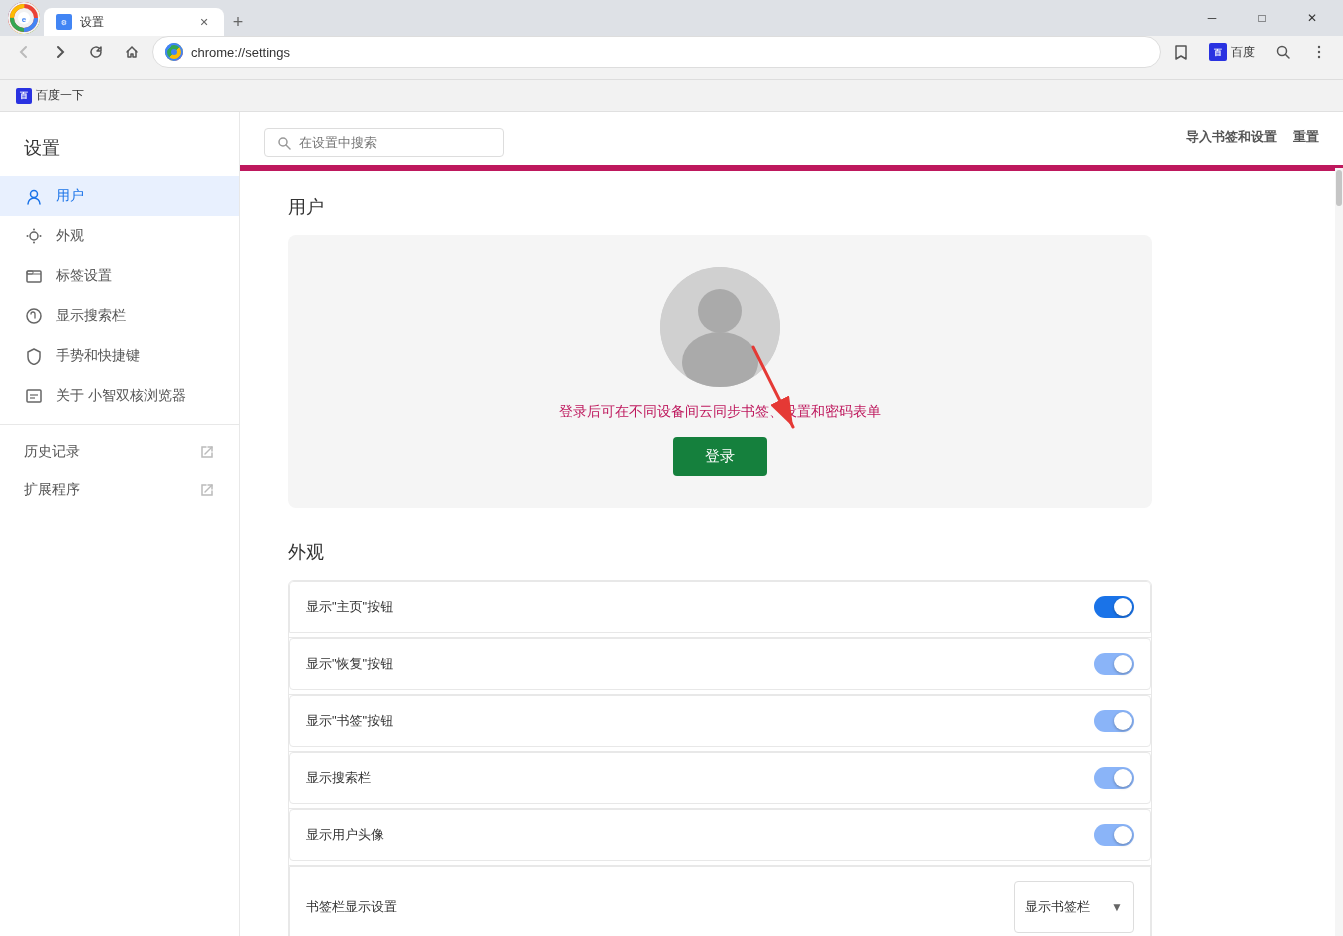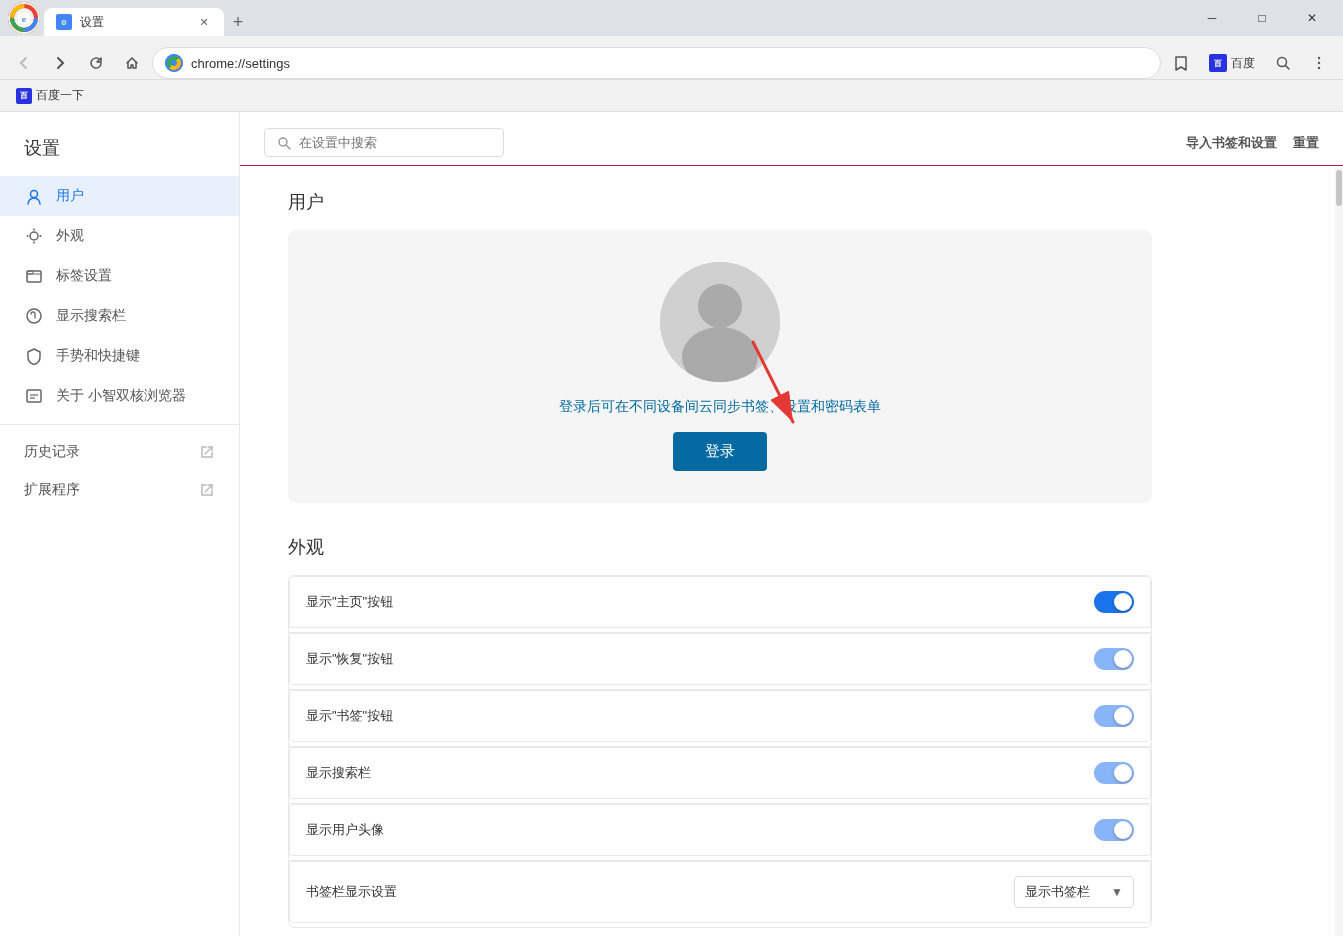--- a/index.html
+++ b/index.html
@@ -15,21 +15,21 @@
     .tab-bar { display: flex; align-items: flex-end; flex: 1; height: 100%; }
     .tab { display: flex; align-items: center; background: #fff; border-radius: 8px 8px 0 0; padding: 6px 12px; height: 28px; gap: 8px; min-width: 180px; max-width: 240px; }
     .tab-icon { width: 16px; height: 16px; background: #4285f4; border-radius: 2px; display: flex; align-items: center; justify-content: center; }
     .tab-title { font-size: 12px; color: #333; flex: 1; white-space: nowrap; overflow: hidden; text-overflow: ellipsis; }
     .tab-close { width: 16px; height: 16px; border-radius: 50%; display: flex; align-items: center; justify-content: center; cursor: pointer; font-size: 11px; color: #666; }
     .tab-new { width: 28px; height: 28px; display: flex; align-items: center; justify-content: center; cursor: pointer; color: #666; font-size: 18px; border-radius: 50%; }
     .window-controls { display: flex; align-items: center; gap: 4px; margin-left: auto; }
     .win-btn { width: 46px; height: 28px; display: flex; align-items: center; justify-content: center; cursor: pointer; font-size: 12px; color: #333; }
 
     
-    .nav-bar { height: 44px; background: #f2f2f2; display: flex; align-items: flex-end; padding: 0 8px; gap: 4px; border-bottom: 1px solid #ddd; }
+    .nav-bar { height: 44px; background: #f2f2f2; display: flex; align-items: flex-start; padding: 0 8px; gap: 4px; border-bottom: 1px solid #ddd; }
     .nav-btn { width: 32px; height: 32px; border-radius: 50%; display: flex; align-items: center; justify-content: center; cursor: pointer; color: #555; font-size: 14px; border: none; background: transparent; }
     .nav-btn.disabled { color: #bbb; cursor: default; }
     .address-bar { flex: 1; height: 32px; border-radius: 20px; background: #fff; border: 1px solid #ddd; display: flex; align-items: center; padding: 0 12px; gap: 8px; font-size: 13px; color: #333; }
     .address-icon { width: 18px; height: 18px; border-radius: 50%; background: linear-gradient(135deg, #4285f4 25%, #34a853 25%, #34a853 50%, #fbbc05 50%, #fbbc05 75%, #ea4335 75%); }
     .address-text { flex: 1; color: #333; font-size: 13px; }
     .nav-right { display: flex; align-items: center; gap: 4px; }
     .baidu-btn { display: flex; align-items: center; gap: 4px; padding: 4px 8px; border-radius: 4px; cursor: pointer; font-size: 12px; color: #333; }
     .baidu-icon { width: 18px; height: 18px; background: #2932e1; border-radius: 2px; display: flex; align-items: center; justify-content: center; color: white; font-size: 10px; font-weight: bold; }
 
     
@@ -47,56 +47,56 @@
     .sidebar-item.active { color: #1a73e8; background: #e8f0fe; }
     .sidebar-icon { width: 20px; height: 20px; display: flex; align-items: center; justify-content: center; color: #666; font-size: 16px; flex-shrink: 0; }
     .sidebar-item.active .sidebar-icon { color: #1a73e8; }
     .sidebar-divider { height: 1px; background: #e8e8e8; margin: 8px 0; }
     .sidebar-item-with-ext { display: flex; align-items: center; justify-content: space-between; padding: 10px 24px; cursor: pointer; color: #555; font-size: 14px; }
     .sidebar-item-left { display: flex; align-items: center; gap: 12px; }
     .ext-icon { width: 16px; height: 16px; display: flex; align-items: center; justify-content: center; color: #999; }
 
     
     .settings-content { flex: 1; overflow-y: auto; background: #fff; position: relative; }
-    .settings-header { display: flex; align-items: center; justify-content: space-between; padding: 16px 24px 8px; border-bottom: 1px solid #be185d; }
+    .settings-header { display: flex; align-items: flex-start; justify-content: space-between; padding: 16px 24px 8px; border-bottom: 6px solid #be185d; }
     .search-bar { display: flex; align-items: center; gap: 8px; border: 1px solid #ddd; border-radius: 4px; padding: 6px 12px; width: 240px; }
     .search-input { border: none; outline: none; font-size: 13px; flex: 1; background: transparent; }
     .header-actions { display: flex; align-items: center; gap: 16px; font-weight: bold; }
     .action-link { color: #555; font-size: 13px; cursor: pointer; text-decoration: none; }
 
     
     .settings-content::-webkit-scrollbar { width: 8px; }
     .settings-content::-webkit-scrollbar-track { background: #f5f5f5; }
     .settings-content::-webkit-scrollbar-thumb { background: #c5c5c5; border-radius: 4px; }
 
     .content-area { padding: 24px 48px; max-width: 960px; }
 
     
     .section-title { font-size: 18px; font-weight: 500; color: #333; margin-bottom: 16px; }
 
     
     .user-card { background: #f5f5f5; border-radius: 8px; padding: 32px; display: flex; flex-direction: column; align-items: center; gap: 16px; margin-bottom: 32px; }
     .avatar-circle { width: 120px; height: 120px; border-radius: 50%; background: #ccc; display: flex; align-items: center; justify-content: center; overflow: hidden; }
-    .user-description { font-size: 14px; color: #0369a1; text-align: center; }
-    .login-btn { background: #0369a1; color: white; border: none; border-radius: 4px; padding: 10px 32px; font-size: 15px; cursor: pointer; font-family: 'Microsoft YaHei', Arial, sans-serif; }
+    .user-description { font-size: 14px; color: #be185d; text-align: center; }
+    .login-btn { background: #15803d; color: white; border: none; border-radius: 4px; padding: 10px 32px; font-size: 15px; cursor: pointer; font-family: 'Microsoft YaHei', Arial, sans-serif; }
 
     
     .appearance-section { margin-top: 8px; }
     .appearance-title { font-size: 18px; font-weight: 500; color: #333; margin-bottom: 16px; }
     .setting-row { display: flex; align-items: center; justify-content: space-between; padding: 14px 16px; border: 1px solid #e8e8e8; border-radius: 4px; margin-bottom: 4px; background: #fff; }
     .setting-row:first-child { border-radius: 4px 4px 0 0; }
     .setting-row:last-child { border-radius: 0 0 4px 4px; }
     .setting-label { font-size: 13px; color: #333; }
     .toggle { width: 40px; height: 22px; border-radius: 11px; position: relative; cursor: pointer; transition: background 0.2s; flex-shrink: 0; }
     .toggle.on { background: #1a73e8; }
     .toggle.half { background: #8ab4f8; }
     .toggle::after { content: ''; position: absolute; width: 18px; height: 18px; border-radius: 50%; background: white; top: 2px; transition: left 0.2s; box-shadow: 0 1px 3px rgba(0,0,0,0.3); }
     .toggle.on::after { left: 20px; }
     .toggle.half::after { left: 20px; }
-    .setting-dropdown { display: flex; align-items: center; gap: 20px; border: 1px solid #ddd; border-radius: 4px; padding: 6px 10px; font-size: 13px; color: #333; cursor: pointer; min-width: 120px; justify-content: space-between; margin-left: 32px; }
+    .setting-dropdown { display: flex; align-items: center; gap: 20px; border: 1px solid #ddd; border-radius: 4px; padding: 16px 10px; font-size: 13px; color: #333; cursor: pointer; min-width: 120px; justify-content: space-between; margin-left: 32px; }
     .dropdown-arrow { color: #666; font-size: 12px; }
 
     
     .avatar-svg { width: 120px; height: 120px; }
   </style>
 </head>
 <body>
 
 <div class="browser-chrome">
 

